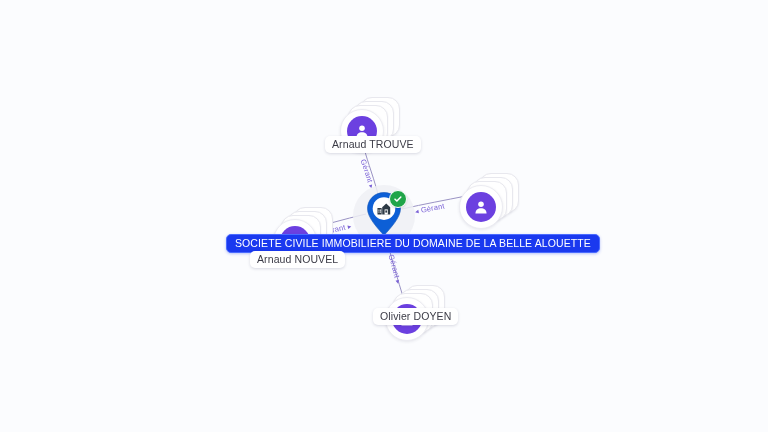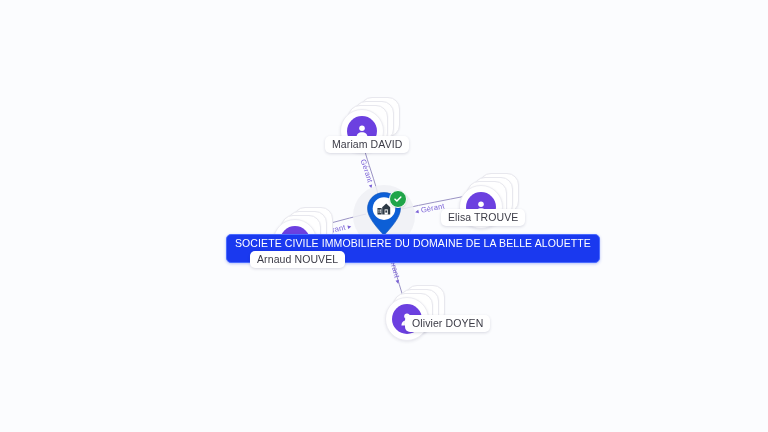--- a/index.html
+++ b/index.html
@@ -130,21 +130,21 @@
     white-space: nowrap;
     box-shadow: 0 1px 3px rgba(40,40,80,0.16);
     letter-spacing: 0.1px;
   }
 
   .company-label {
     position: absolute;
     background: #1a39ef;
     border: 1px solid #4a6bff;
     border-radius: 5px;
-    padding: 2px 8px 13px 8px;
+    padding: 2px 8px 3px 8px;
     font-size: 10.5px;
     color: #ffffff;
     white-space: nowrap;
     letter-spacing: 0.1px;
     box-shadow: 0 1px 3px rgba(26,57,239,0.30);
   }
 
   .edge-label {
     position: absolute;
     font-size: 7.5px;
@@ -198,38 +198,37 @@
     </div>
     <div class="avatar-wrap">
       <div class="avatar">
         <svg width="18" height="18" viewBox="0 0 24 24" fill="#ffffff">
           <circle cx="12" cy="8.2" r="3.7"></circle>
           <path d="M4.6 20.5c0-4.2 3.3-6.7 7.4-6.7s7.4 2.5 7.4 6.7z"></path>
         </svg>
       </div>
     </div>
   </div>
-  <div class="node-label" style="left:325px; top:136px;">Mariam DAVID</div>
+  <div class="node-label" style="left:325px; top:136px;">Arnaud TROUVE</div>
 
   <div class="person-node" style="left:459px; top:173px;">
     <div class="stack-cards">
       <div class="stack-card c3"></div>
       <div class="stack-card c2"></div>
       <div class="stack-card c1"></div>
     </div>
     <div class="avatar-wrap">
       <div class="avatar">
         <svg width="18" height="18" viewBox="0 0 24 24" fill="#ffffff">
           <circle cx="12" cy="8.2" r="3.7"></circle>
           <path d="M4.6 20.5c0-4.2 3.3-6.7 7.4-6.7s7.4 2.5 7.4 6.7z"></path>
         </svg>
       </div>
     </div>
   </div>
-  <div class="node-label" style="left:441px; top:209px;">Elisa TROUVE</div>
 
   <div class="person-node" style="left:273px; top:207px;">
     <div class="stack-cards">
       <div class="stack-card c3"></div>
       <div class="stack-card c2"></div>
       <div class="stack-card c1"></div>
     </div>
     <div class="avatar-wrap">
       <div class="avatar">
         <svg width="18" height="18" viewBox="0 0 24 24" fill="#ffffff">
@@ -248,21 +247,21 @@
     </div>
     <div class="avatar-wrap">
       <div class="avatar">
         <svg width="18" height="18" viewBox="0 0 24 24" fill="#ffffff">
           <circle cx="12" cy="8.2" r="3.7"></circle>
           <path d="M4.6 20.5c0-4.2 3.3-6.7 7.4-6.7s7.4 2.5 7.4 6.7z"></path>
         </svg>
       </div>
     </div>
   </div>
-  <div class="node-label" style="left:373px; top:315px;margin-left:32px;">Olivier DOYEN</div>
+  <div class="node-label" style="left:373px; top:308px;">Olivier DOYEN</div>
 
   <div class="company-node" style="left:353px; top:185px;">
     <div class="company-halo"></div>
     <div class="company-pin">
       <svg width="36" height="46" viewBox="0 0 36 46">
         <path d="M18 1.5 C8.3 1.5 1.5 9 1.5 17.6 C1.5 26.5 11 36.5 18 44.5 C25 36.5 34.5 26.5 34.5 17.6 C34.5 9 27.7 1.5 18 1.5 Z" fill="#0d5fd6" stroke="#0a4fb5" stroke-width="0.6"></path>
         <circle cx="18" cy="17.6" r="11.3" fill="#ffffff"></circle>
         <g fill="#2e3a45">
           <rect x="11.5" y="17.0" width="4.2" height="6.6" rx="0.4"></rect>
           <rect x="12.4" y="18.6" width="1.1" height="1.1" fill="#ffffff"></rect>

